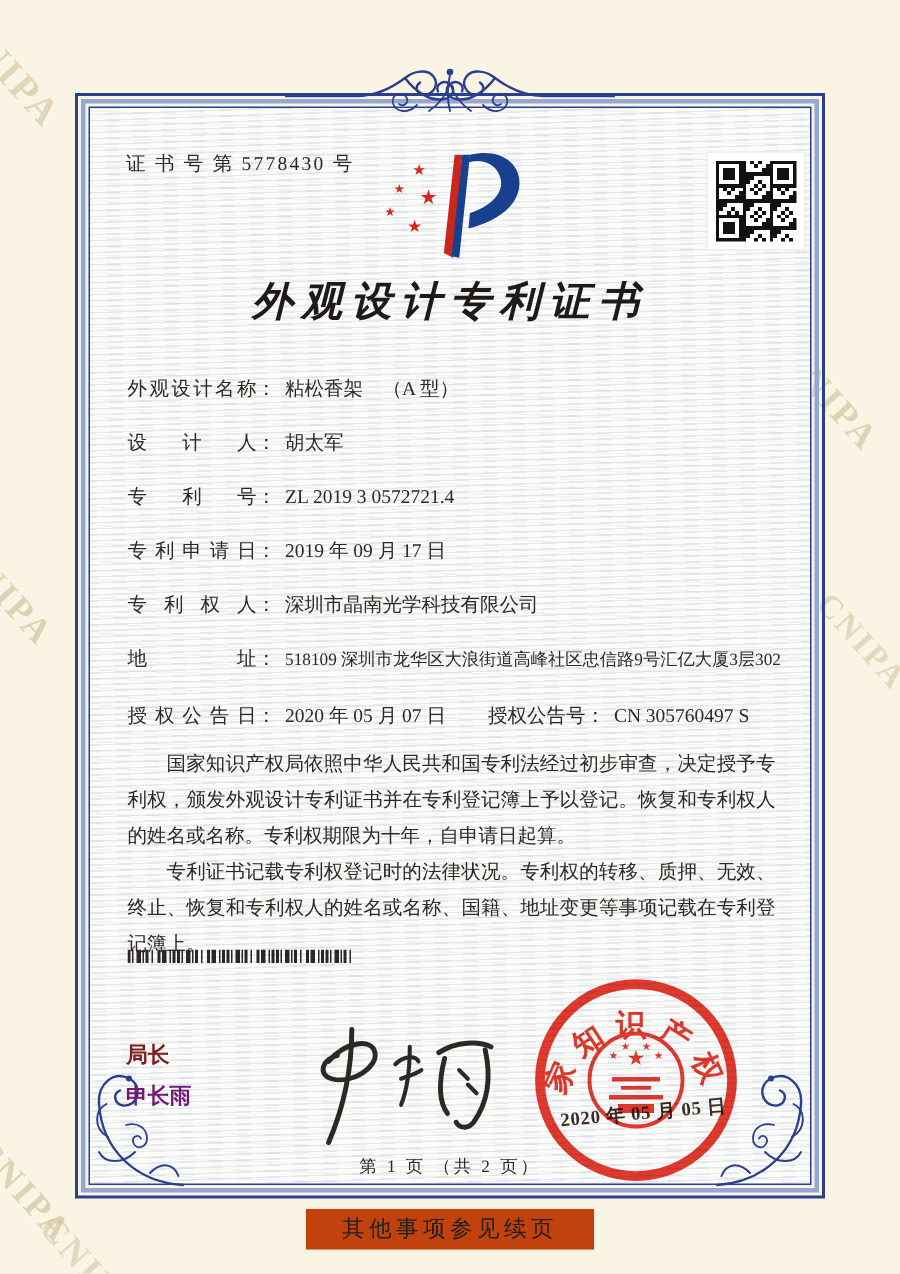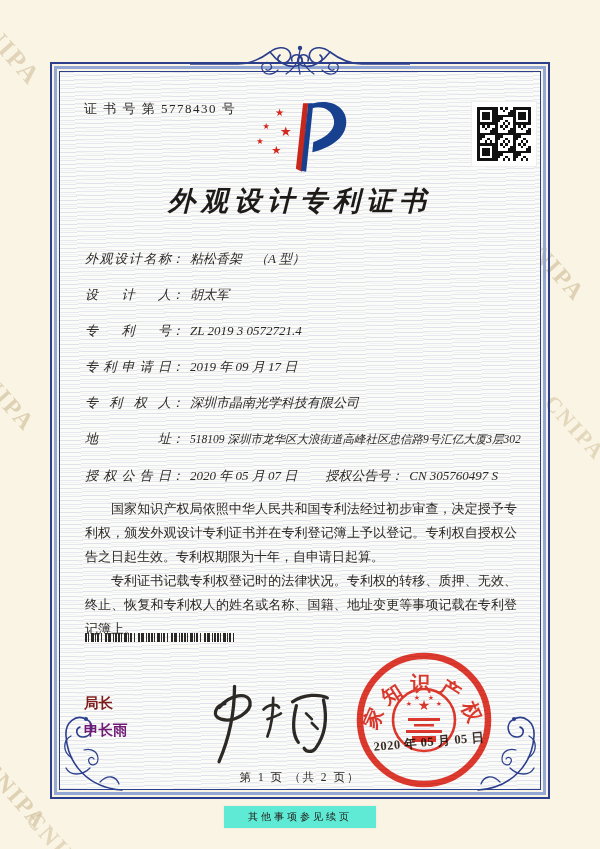--- a/index.html
+++ b/index.html
@@ -19,21 +19,21 @@
               repeating-linear-gradient(2deg, rgba(160,145,190,.08) 0 1px, transparent 1px 6px);}
   .content{position:absolute;inset:0;padding-left:29px;}
   
   .cert-no{position:absolute;left:84px;top:100px;font-size:13px;letter-spacing:1.5px;}
   .logo{position:absolute;left:248px;top:98px;}
   .qr{position:absolute;left:472px;top:102px;width:64px;height:64px;background:#fff;
       display:flex;align-items:center;justify-content:center;box-shadow:0 0 0 1px #eee;}
   .title{position:absolute;left:0;right:0;top:183px;text-align:center;
          font-size:27px;font-weight:700;letter-spacing:6px;color:#1d1a17;font-style:italic;}
   
-  .fields{position:absolute;left:85px;top:248px;width:432px;font-size:13px;font-style:italic;}
+  .fields{position:absolute;left:85px;top:248px;width:432px;font-size:13px;}
   .field-row{margin-bottom:15px;line-height:21px;white-space:nowrap;}
   .flabel{display:inline-block;width:86px;text-align:justify;text-align-last:justify;
           vertical-align:top;}
   .flabel.plain{width:auto;text-align:center;text-align-last:auto;margin-left:28px;}
   .fcolon{margin-right:6px;}
   .fields .field-row:nth-child(6) .fvalue{font-size:11.5px;}
   
   .legal{position:absolute;left:85px;top:497px;width:432px;font-size:13px;
          line-height:24px;text-align:justify;}
   .legal p{margin:0;text-indent:2em;}
@@ -47,21 +47,21 @@
   .signature{position:absolute;left:192px;top:678px;}
   
   .seal-date{position:absolute;left:360px;top:734px;width:138px;text-align:center;
              font-size:12.5px;font-weight:600;color:#3a2c24;transform:rotate(-5deg);
              letter-spacing:.5px;}
   .seal{position:absolute;left:344px;top:642px;mix-blend-mode:multiply;opacity:.96;}
   
   .page-info{position:absolute;left:0;right:0;top:770px;text-align:center;font-size:11.5px;
              letter-spacing:2px;}
   .cont-note{position:absolute;left:50%;top:806px;transform:translateX(-50%);
-             background:#5eead4;padding:4px 24px;font-size:10px;letter-spacing:3px;
+             background:#c2410c;padding:4px 24px;font-size:15px;letter-spacing:3px;
              color:#23201d;box-shadow:0 0 2px rgba(0,0,0,.08);text-align:center;}
   
   .orn-top{position:absolute;left:190px;top:40px;}
   .orn-bl{position:absolute;left:56px;top:702px;}
   .orn-br{position:absolute;left:474px;top:702px;transform:scaleX(-1);}
 </style>
 </head>
 <body>
 
 <div class="page">
@@ -303,21 +303,21 @@
         <div class="field-row"><span class="flabel">外观设计名称</span><span class="fcolon">：</span><span class="fvalue">粘松香架　（A 型）</span></div>
         <div class="field-row"><span class="flabel">设　计　人</span><span class="fcolon">：</span><span class="fvalue">胡太军</span></div>
         <div class="field-row"><span class="flabel">专　利　号</span><span class="fcolon">：</span><span class="fvalue">ZL 2019 3 0572721.4</span></div>
         <div class="field-row"><span class="flabel">专利申请日</span><span class="fcolon">：</span><span class="fvalue">2019 年 09 月 17 日</span></div>
         <div class="field-row"><span class="flabel">专 利 权 人</span><span class="fcolon">：</span><span class="fvalue">深圳市晶南光学科技有限公司</span></div>
         <div class="field-row"><span class="flabel">地　　　址</span><span class="fcolon">：</span><span class="fvalue">518109 深圳市龙华区大浪街道高峰社区忠信路9号汇亿大厦3层302</span></div>
         <div class="field-row"><span class="flabel">授权公告日</span><span class="fcolon">：</span><span class="fvalue">2020 年 05 月 07 日</span><span class="flabel plain">授权公告号</span><span class="fcolon">：</span><span class="fvalue">CN 305760497 S</span></div>
       </div>
 
     <div class="legal">
-        <p>国家知识产权局依照中华人民共和国专利法经过初步审查，决定授予专利权，颁发外观设计专利证书并在专利登记簿上予以登记。专利权自授权公告之日起生效。专利权期限为十年，自申请日起算。</p>
+        <p>国家知识产权局依照中华人民共和国专利法经过初步审查，决定授予专利权，颁发外观设计专利证书并在专利登记簿上予以登记。恢复和专利权人的姓名或名称。专利权期限为十年，自申请日起算。</p>
         <p>专利证书记载专利权登记时的法律状况。专利权的转移、质押、无效、终止、恢复和专利权人的姓名或名称、国籍、地址变更等事项记载在专利登记簿上。</p>
       </div>
 
     <svg class="barcode" width="152" height="9" viewBox="0 0 152 9">
         <rect x="0" y="0" width="2" height="9" fill="#2a2724"></rect>
         <rect x="3" y="0" width="1" height="9" fill="#2a2724"></rect>
         <rect x="6" y="0" width="3" height="9" fill="#2a2724"></rect>
         <rect x="10" y="0" width="1" height="9" fill="#2a2724"></rect>
         <rect x="12" y="0" width="2" height="9" fill="#2a2724"></rect>
         <rect x="16" y="0" width="1" height="9" fill="#2a2724"></rect>

